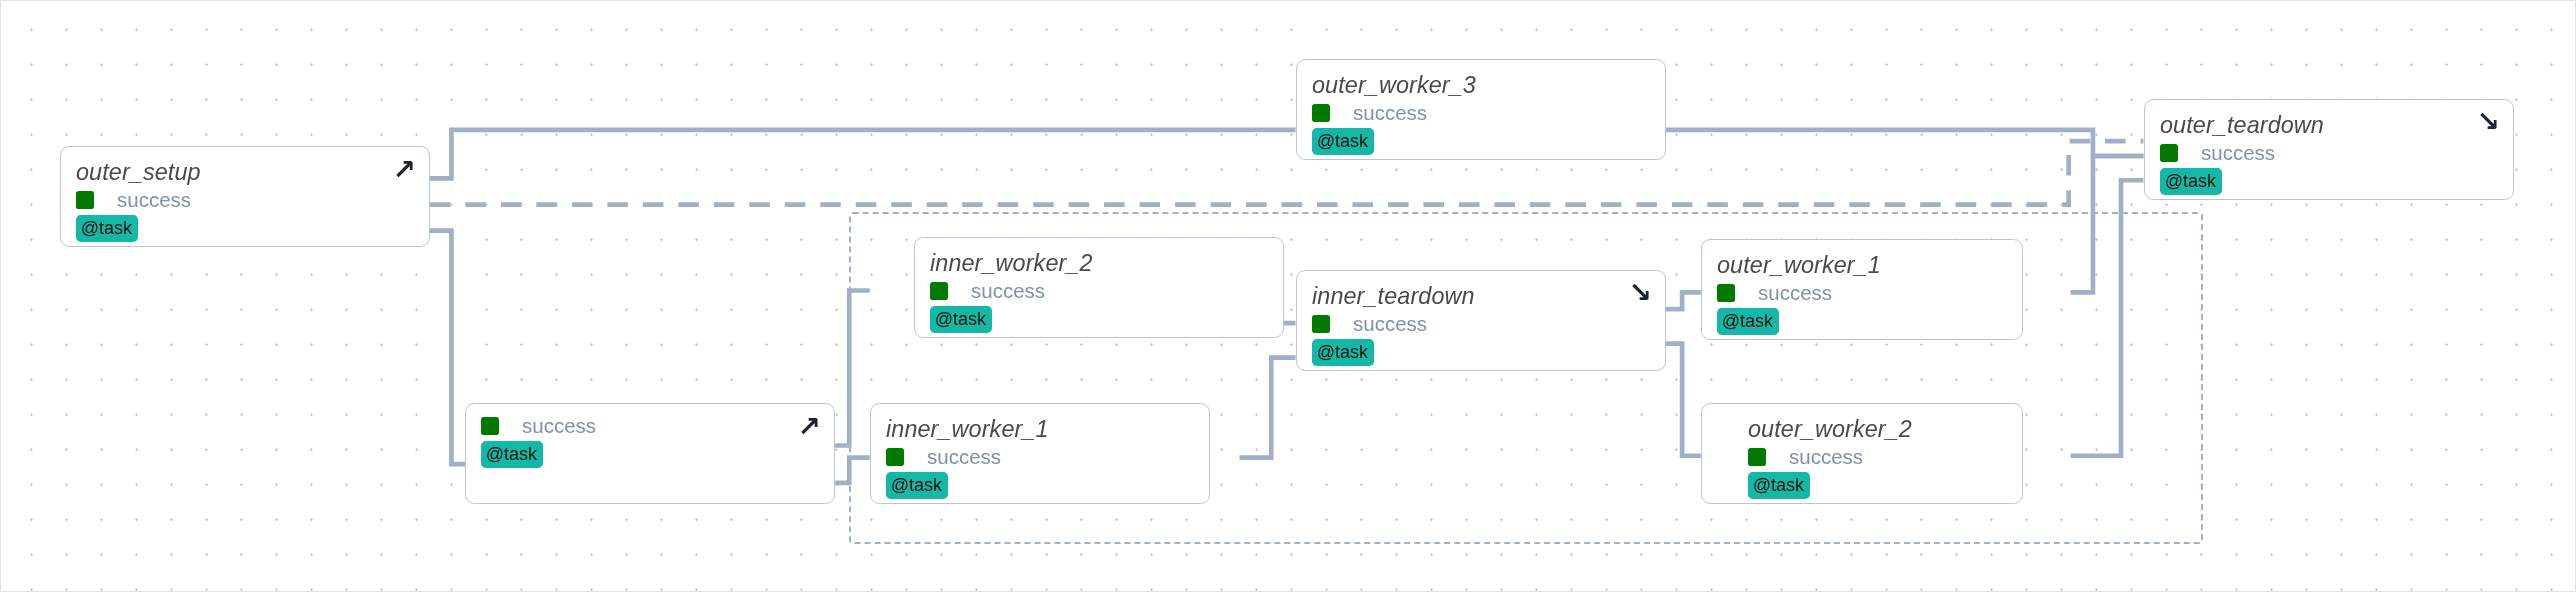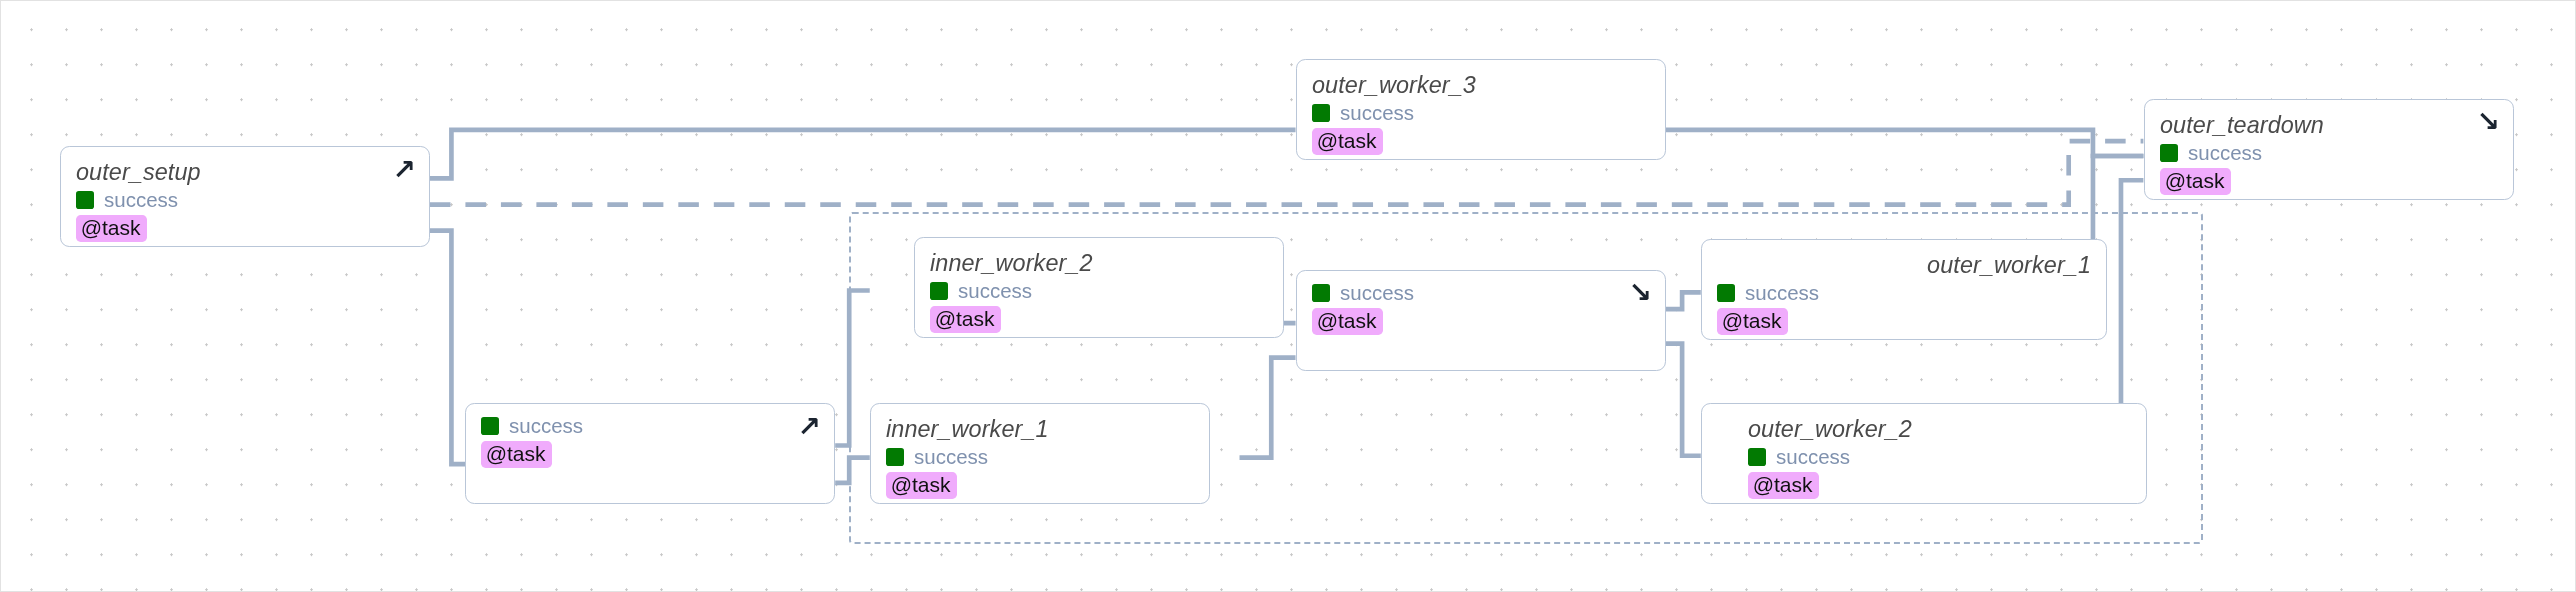--- a/index.html
+++ b/index.html
@@ -54,43 +54,43 @@
     line-height:28px;
     color:#4a4a4a;
     letter-spacing:0.1px;
     white-space:nowrap;
     margin-bottom:2.8px;
     font-style:italic;
   }
   .node-status{
     display:flex;
     align-items:center;
-    gap:10px;
+    gap:23px;
     margin-bottom:3.7px;
   }
   .status-dot{
     width:18px;
     height:18px;
     border-radius:2.8px;
     background:#027a02;
     flex:0 0 auto;
     display:block;
   }
   .status-text{
     font-size:20.5px;
     line-height:22.4px;
     color:#7f91ae;
     white-space:nowrap;
   }
   .node-tag{
     align-self:flex-start;
-    font-size:21px;
+    font-size:18px;
     line-height:24px;
     color:#111111;
-    background:#f0abfc;
+    background:#14b8a6;
     border-radius:4.7px;
     padding:0.9px 6.5px 1.9px 4.7px;
     white-space:nowrap;
   }
   .node-arrow{
     position:absolute;
     right:13px;
     top:9.3px;
     font-size:28px;
     line-height:28px;
@@ -173,28 +173,29 @@
     <div class="node-title">inner_worker_2</div>
     <div class="node-status">
       <span class="status-dot"></span>
       <span class="status-text">success</span>
     </div>
     <div class="node-tag">@task</div>
   </div>
 
   <div class="node" style="left:1295px; top:269px; width:370px; height:101px;">
     <span class="node-arrow down">↘</span>
-    <div class="node-status">
-      <span class="status-dot"></span>
-      <span class="status-text">success</span>
-    </div>
-    <div class="node-tag">@task</div>
-  </div>
-
-  <div class="node" style="left:1700px; top:238px; width:406px; height:101px;text-align:right;">
+    <div class="node-title">inner_teardown</div>
+    <div class="node-status">
+      <span class="status-dot"></span>
+      <span class="status-text">success</span>
+    </div>
+    <div class="node-tag">@task</div>
+  </div>
+
+  <div class="node" style="left:1700px; top:238px; width:322px; height:101px;">
     <div class="node-title">outer_worker_1</div>
     <div class="node-status">
       <span class="status-dot"></span>
       <span class="status-text">success</span>
     </div>
     <div class="node-tag">@task</div>
   </div>
 
   <div class="node" style="left:464px; top:402px; width:370px; height:101px;">
     <span class="node-arrow">↗</span>
@@ -207,21 +208,21 @@
 
   <div class="node" style="left:869px; top:402px; width:340px; height:101px;">
     <div class="node-title">inner_worker_1</div>
     <div class="node-status">
       <span class="status-dot"></span>
       <span class="status-text">success</span>
     </div>
     <div class="node-tag">@task</div>
   </div>
 
-  <div class="node" style="left:1700px; top:402px; width:446px; height:101px;padding-left:46px;">
+  <div class="node" style="left:1700px; top:402px; width:322px; height:101px;padding-left:46px;">
     <div class="node-title">outer_worker_2</div>
     <div class="node-status">
       <span class="status-dot"></span>
       <span class="status-text">success</span>
     </div>
     <div class="node-tag">@task</div>
   </div>
 
 </div>
 

